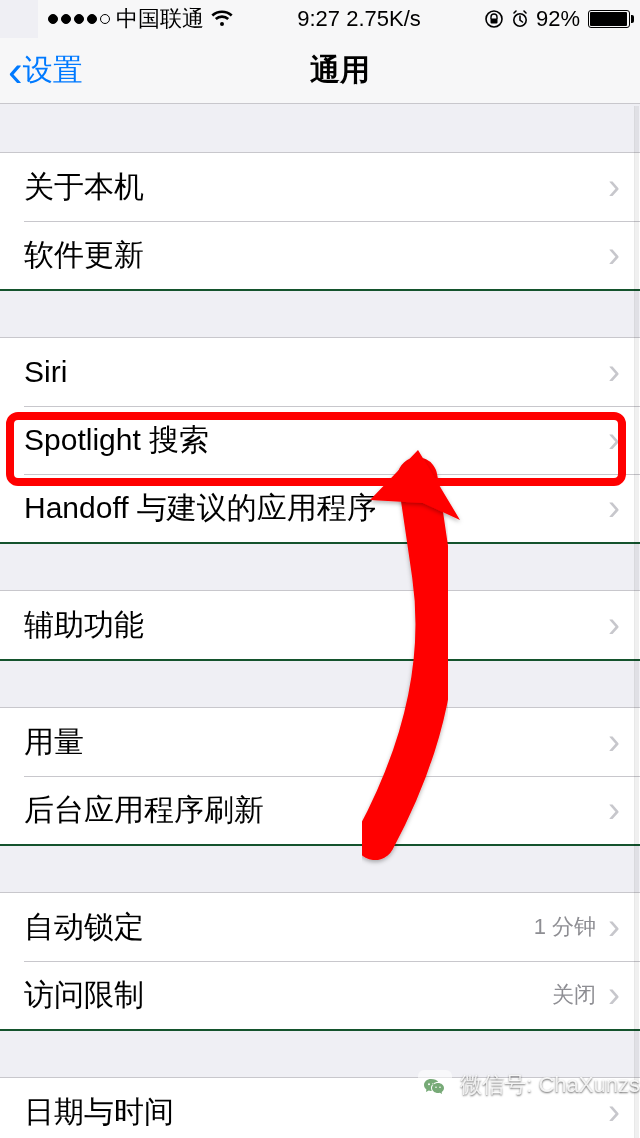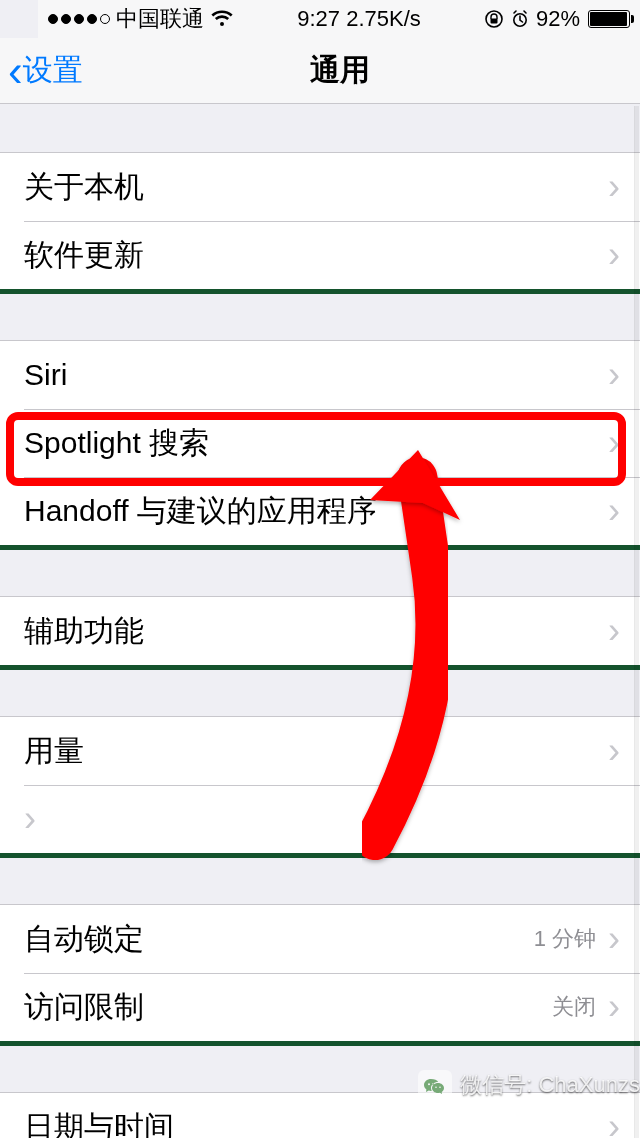--- a/index.html
+++ b/index.html
@@ -56,21 +56,21 @@
   }
   .nav-title { font-size: 30px; font-weight: 600; margin-left: 40px; }
   .nav-back {
     position: absolute; left: 8px; top: 0; bottom: 0;
     display: flex; align-items: center;
     color: #007aff; font-size: 30px;
   }
   .nav-back .chev { font-size: 44px; line-height: 1; margin-right: 0; font-weight: 300; }
 
   
-  .list-group { background: #fff; border-top: 1px solid #c8c7cc; border-bottom: 5px solid #14532d; text-align: center; }
+  .list-group { background: #fff; border-top: 1px solid #c8c7cc; border-bottom: 2px solid #14532d; text-align: center; }
   .spacer { height: 46px; }
   .spacer.first { height: 48px; }
   .row {
     height: 68px;
     padding: 0 20px 0 24px;
     display: flex; align-items: center; justify-content: space-between;
     font-size: 30px;
     color: #000;
     position: relative;
   }
@@ -232,20 +232,21 @@
 <div class="spacer"></div>
 
 <div class="list-group">
   <div class="row">
     <span>用量</span>
     <span class="right">
         <span class="disclosure">›</span>
       </span>
   </div>
   <div class="row">
+    <span>后台应用程序刷新</span>
     <span class="right">
         <span class="disclosure">›</span>
       </span>
   </div>
 </div>
 
 <div class="spacer"></div>
 
 <div class="list-group">
   <div class="row">

